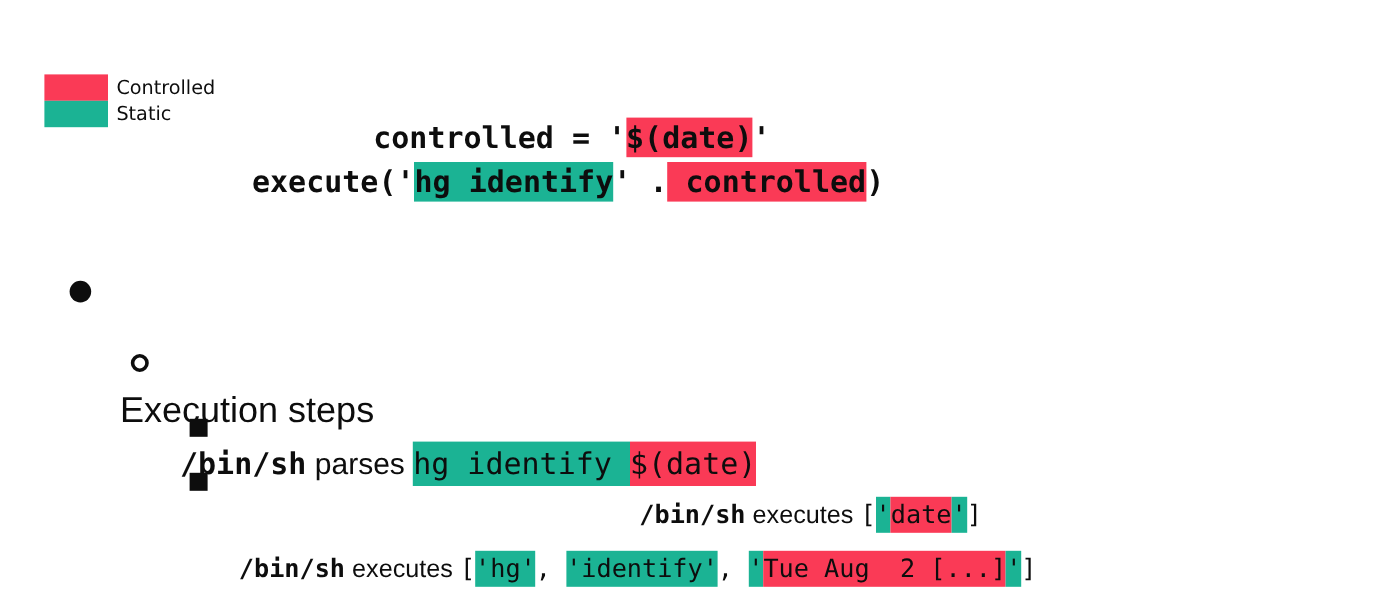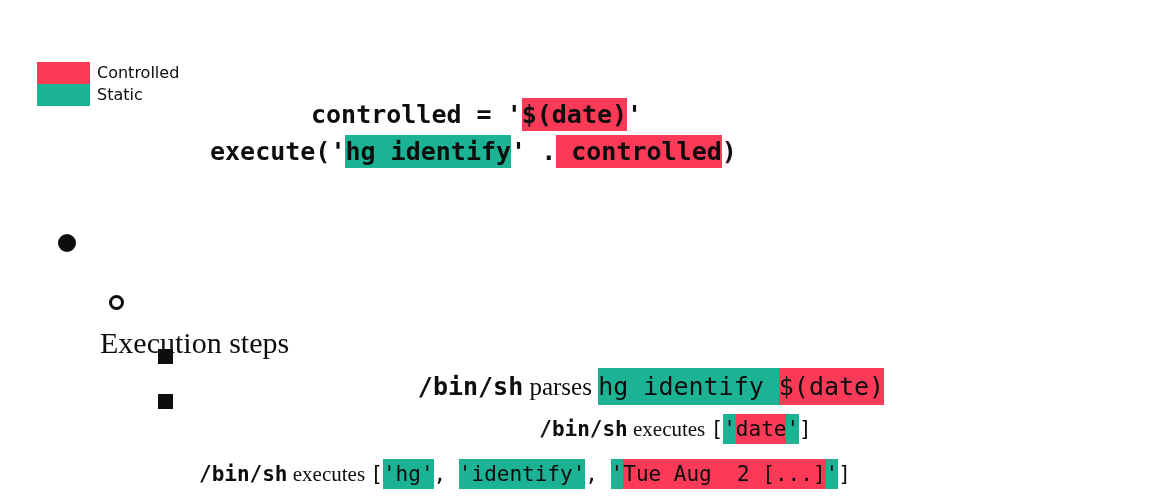--- a/index.html
+++ b/index.html
@@ -65,21 +65,21 @@
     left: 0;
     width: 100%;
     white-space: pre;
   }
   .row-1 { top: 220px; font-size: 30px; }
   .row-2 { top: 285px; font-size: 25px; }
   .row-3 { top: 345px; font-size: 21px; text-align: center; }
   .row-4 { top: 390px; font-size: 21px; }
 
   .row-1 .bullet-text { padding-left: 100px; }
-  .row-2 .bullet-text { padding-left: 150px; text-align: center; }
+  .row-2 .bullet-text { padding-left: 150px; }
   .row-3 .bullet-text, .row-4 .bullet-text { padding-left: 199px; }
 
   .marker { position: absolute; display: block; }
   .marker-disc {
     left: 58px; top: 14px;
     width: 18px; height: 18px;
     border-radius: 50%;
     background: var(--text);
   }
   .marker-circle {
@@ -93,21 +93,21 @@
     left: 158px; top: 4px;
     width: 15px; height: 15px;
     background: var(--text);
   }
 
   .row-2 .hl { padding: 4px 0; }
   .row-3 .hl, .row-4 .hl { padding: 3px 0; }
 
   
   .seg { white-space: pre; }
-  .sans { font-family: Liberation Serif, serif; }
+  .sans { font-family: Liberation Sans, sans-serif; }
   .mono { font-family: "DejaVu Sans Mono", monospace; font-weight: normal; }
   .mono-bold { font-family: "DejaVu Sans Mono", monospace; font-weight: bold; }
   .hl-controlled { background: var(--controlled); }
   .hl-static { background: var(--static); }
 </style>
 </head>
 <body>
 
 <div class="slide">
 

